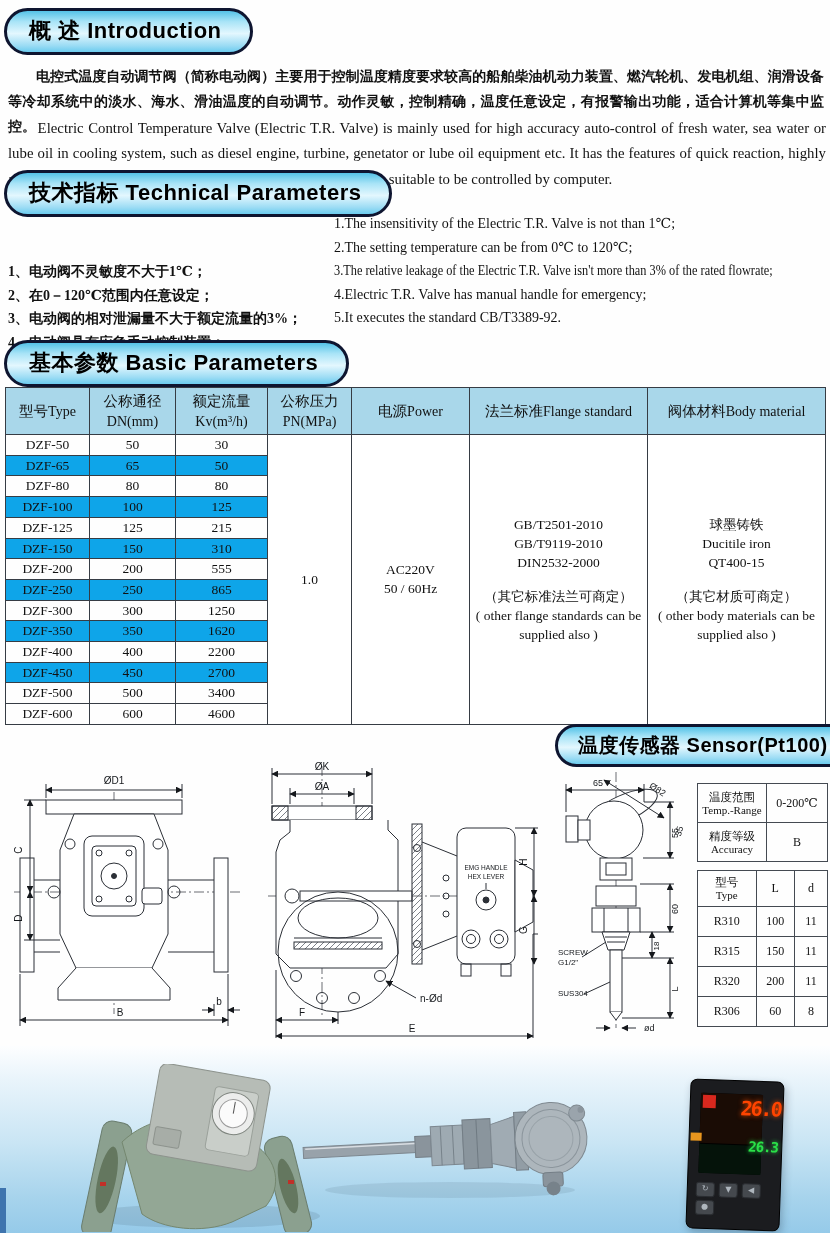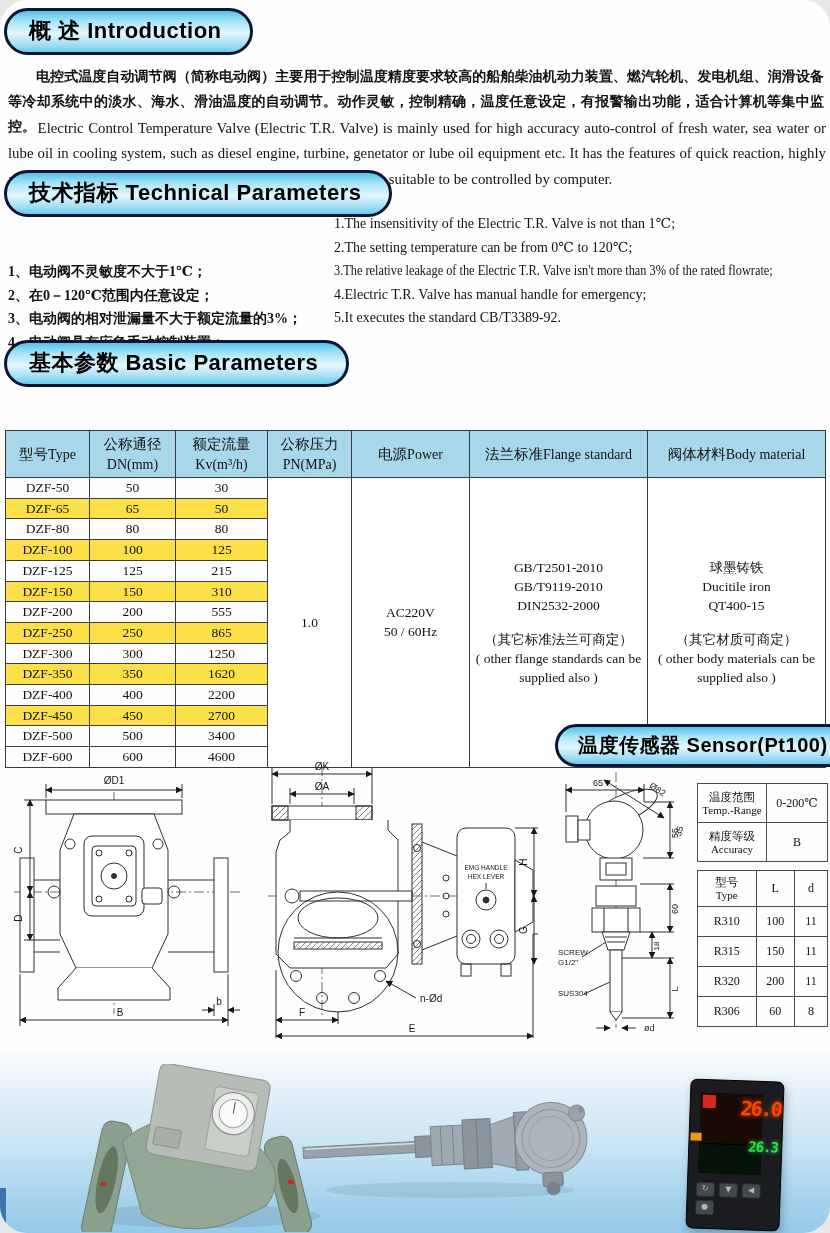--- a/index.html
+++ b/index.html
@@ -1,17 +1,17 @@
 <!DOCTYPE html>
 <html><head>
 <meta charset="utf-8">
 <style>
   html,body{margin:0;padding:0;background:#e8e8e8;}
   #page{position:relative;width:830px;height:1233px;background:#fefefe;margin:0 auto;
-        font-family:"Liberation Serif","DejaVu Serif",serif;color:#111;overflow:hidden;border-radius:27px;}
+        font-family:"Liberation Serif","DejaVu Serif",serif;color:#111;overflow:hidden;}
   .abs{position:absolute;}
   
   .pill{position:absolute;display:inline-block;padding:5px 28px 6px 22px;
         border:3px solid #0e1530;border-radius:26px;
         background:linear-gradient(180deg,#55c2e7 0%,#a9e4f7 26%,#e3f7fe 55%,#9cdcf4 84%,#6cccef 100%);
         font-family:"Liberation Sans","DejaVu Sans",sans-serif;
         font-size:22px;font-weight:bold;color:#000;white-space:nowrap;letter-spacing:.5px;}
   .pill.small{font-size:20px;padding:5px 20px;}
   
   .para-zh{position:absolute;left:8px;top:50px;width:816px;font-size:14px;line-height:25px;
@@ -22,26 +22,26 @@
   
   .tech-list{position:absolute;top:212px;list-style:none;margin:0;padding:0;}
   .tech-list li{line-height:23.5px;white-space:nowrap;font-size:14px;}
   #tech-zh{left:8px;width:324px;font-weight:600;margin-top:48px;}
   #tech-en{left:334px;width:492px;}
   #tech-en li.condensed{transform:scaleX(.88);transform-origin:left center;}
   
   #basic-table{position:absolute;left:5px;top:387px;width:820px;border-collapse:collapse;
                table-layout:fixed;font-size:13.5px;text-align:center;}
   #basic-table td,#basic-table th{border:1px solid #363c44;padding:0;}
-  #basic-table{border:1.5px solid #20262e;margin-top:43px;}
+  #basic-table{border:1.5px solid #20262e;}
   #basic-table thead th{background:#a9d7ea;height:46px;font-weight:normal;}
   #basic-table thead .h-zh{font-size:14.5px;line-height:21px;}
   #basic-table thead .h-en{font-size:14px;line-height:19px;}
   #basic-table tbody td{height:19.7px;line-height:19.7px;}
-  #basic-table tbody tr.hl td{background:#fde047;}
+  #basic-table tbody tr.hl td{background:#0ea5e9;}
   #basic-table td.merged{background:#fff;vertical-align:middle;line-height:19px;text-align:center;}
   #basic-table td.merged div{line-height:19px;}
   #basic-table td.merged div.gap{margin-top:15px;}
   
   .mini-table{position:absolute;border-collapse:collapse;text-align:center;font-size:12px;padding-left:7px;}
   .mini-table td{border:1px solid #444a52;padding:0 2px;}
   .mini-table .zh{font-size:11.5px;line-height:14px;display:block;}
   .mini-table .en{font-size:11px;line-height:13px;display:block;}
   #sensor-spec-table{left:697px;top:783px;width:131px;}
   #sensor-spec-table td{height:38px;}

